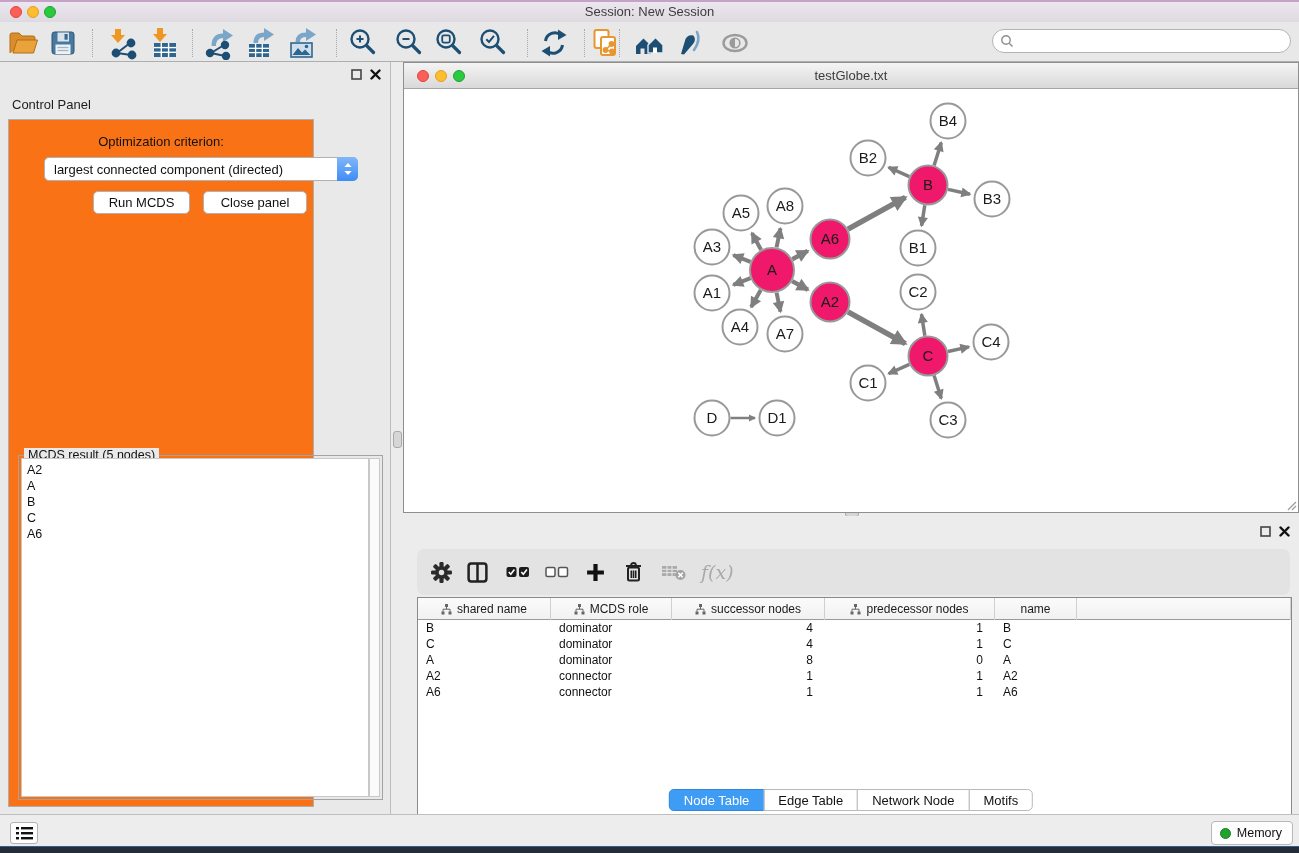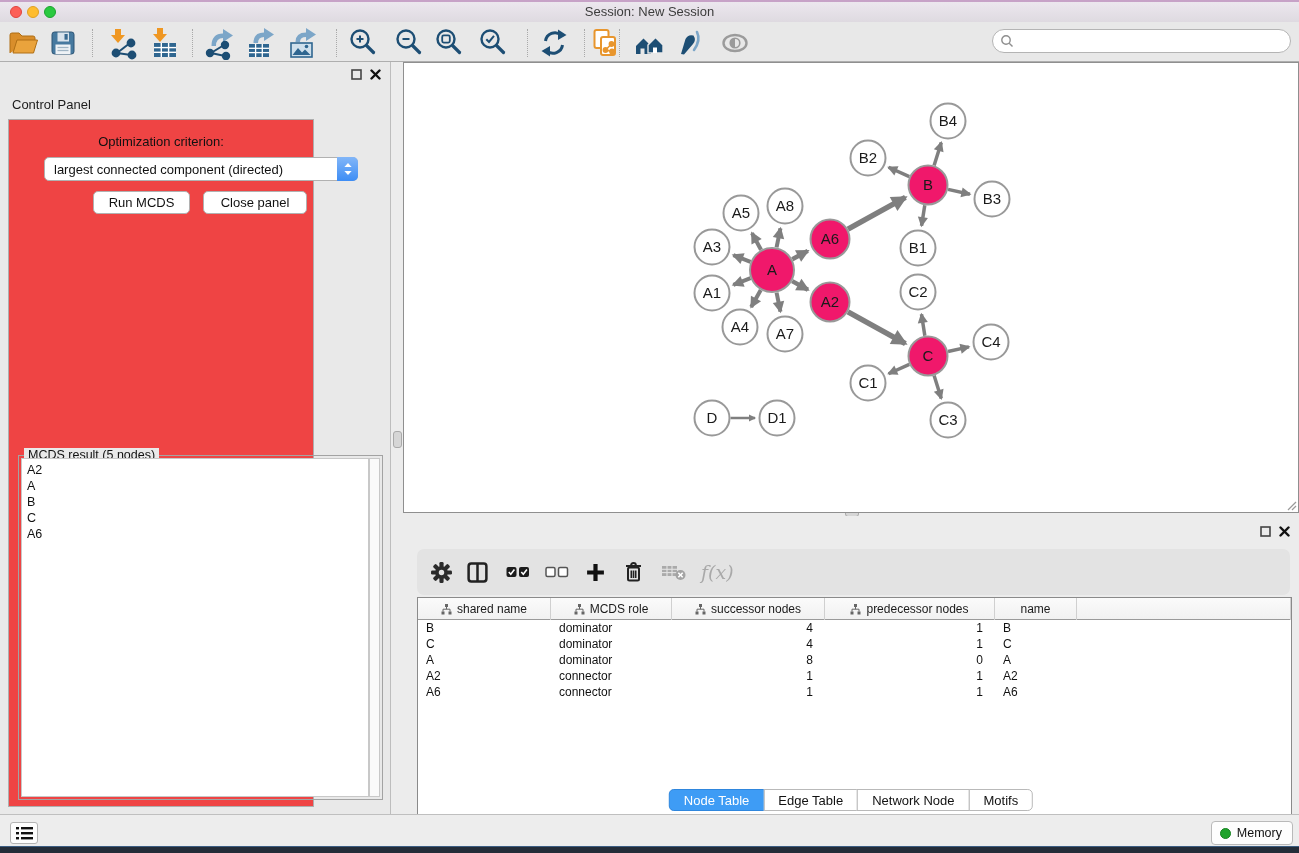--- a/index.html
+++ b/index.html
@@ -32,21 +32,21 @@
   .panel-head { position:absolute; left:0; top:0; width:100%; height:26px; }
   .panel-title { position:absolute; left:12px; top:7px; font-size:13px; color:#1c1c1c;margin-top:28px; }
   .mini-icons { position:absolute; right:9px; top:7px; display:flex; gap:8px; align-items:center; }
   .cp-tabs { position:absolute; top:33px; left:0; width:100%; display:flex; justify-content:center; }
   .seg-btn { height:22px; padding:0 14px; font-size:13px; background:#fff; border:1px solid #b9b9b9;
     margin-left:-1px; display:flex; align-items:center; color:#111; }
   .seg-btn:first-child { border-radius:5px 0 0 5px; margin-left:0; }
   .seg-btn:last-child { border-radius:0 5px 5px 0; }
   .seg-btn.sel { background:#3e9cf5; border-color:#2f86dd; color:#fff; }
   .cp-content { position:absolute; left:8px; top:57px; width:306px; height:688px;
-    border:1px solid #aeaeae; background:#ef4444; }
+    border:1px solid #aeaeae; background:#f97316; }
   .opt-label { position:absolute; top:14px; width:100%; text-align:center; font-size:13px; color:#111; }
   .combo { position:absolute; left:35px; top:37px; width:314px; height:24px; background:#fff;
     border:1px solid #b1b1b1; border-radius:5px; display:flex; align-items:center; }
   .combo-text { flex:1; font-size:13px; padding-left:9px; color:#111; white-space:nowrap; overflow:hidden; }
   .combo-step { width:21px; height:24px; margin:-1px -1px -1px 0; border-radius:0 5px 5px 0;
     background:linear-gradient(#82b6f8,#3d8df5); display:flex; align-items:center; justify-content:center; }
   .btn { position:absolute; top:71px; height:23px; background:#fff; border:1px solid #b1b1b1;
     border-radius:5px; font-size:13px; color:#111; display:flex; align-items:center; justify-content:center; }
   .groupbox { position:absolute; left:9px; top:335px; width:365px; height:345px;
     border:1px solid #a3a3a3; }
@@ -272,20 +272,26 @@
         </div>
       <div class="result-scroll"></div>
     </div>
   </div>
 </div>
 
 <div class="v-handle"></div>
 <div class="h-handle"></div>
 
 <div class="net-window">
+  <div class="net-titlebar">
+    <span class="traffic t-red" style="left:13px; top:7px"></span>
+    <span class="traffic t-yellow" style="left:31px; top:7px"></span>
+    <span class="traffic t-green" style="left:49px; top:7px"></span>
+    <div class="net-title">testGlobe.txt</div>
+  </div>
   <div class="net-canvas">
     <svg id="graph-svg" width="894" height="423">
         <defs>
           <marker id="arrow" viewBox="0 0 3.2 3.2" refX="2.6" refY="1.6" markerWidth="3.2" markerHeight="3.2" orient="auto" markerUnits="strokeWidth">
             <path d="M0.15,0.15 L3.05,1.6 L0.15,3.05 Z" fill="#7f7f7f"></path>
           </marker>
         </defs>
         <line x1="357.01124522107034" y1="160.7948702451939" x2="347.9409775842386" y2="144.11728136456782" stroke="#7f7f7f" stroke-width="4" marker-end="url(#arrow)"></line>
         <line x1="372.5783782586724" y1="158.46029164961277" x2="376.44152773375663" y2="139.44170961842903" stroke="#7f7f7f" stroke-width="4" marker-end="url(#arrow)"></line>
         <line x1="346.52383930205286" y1="172.7674717324536" x2="329.3827860862169" y2="166.19673466638315" stroke="#7f7f7f" stroke-width="4" marker-end="url(#arrow)"></line>

